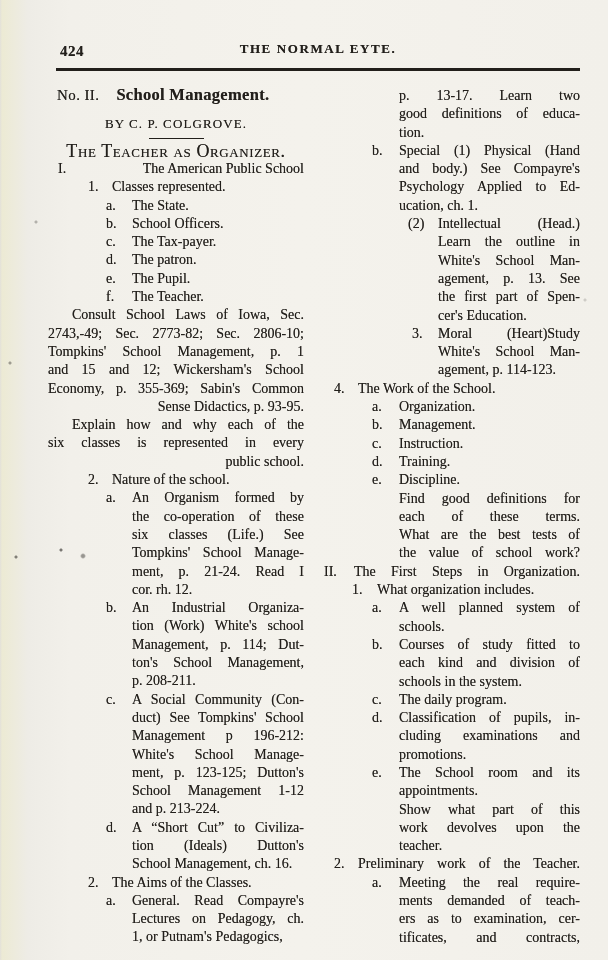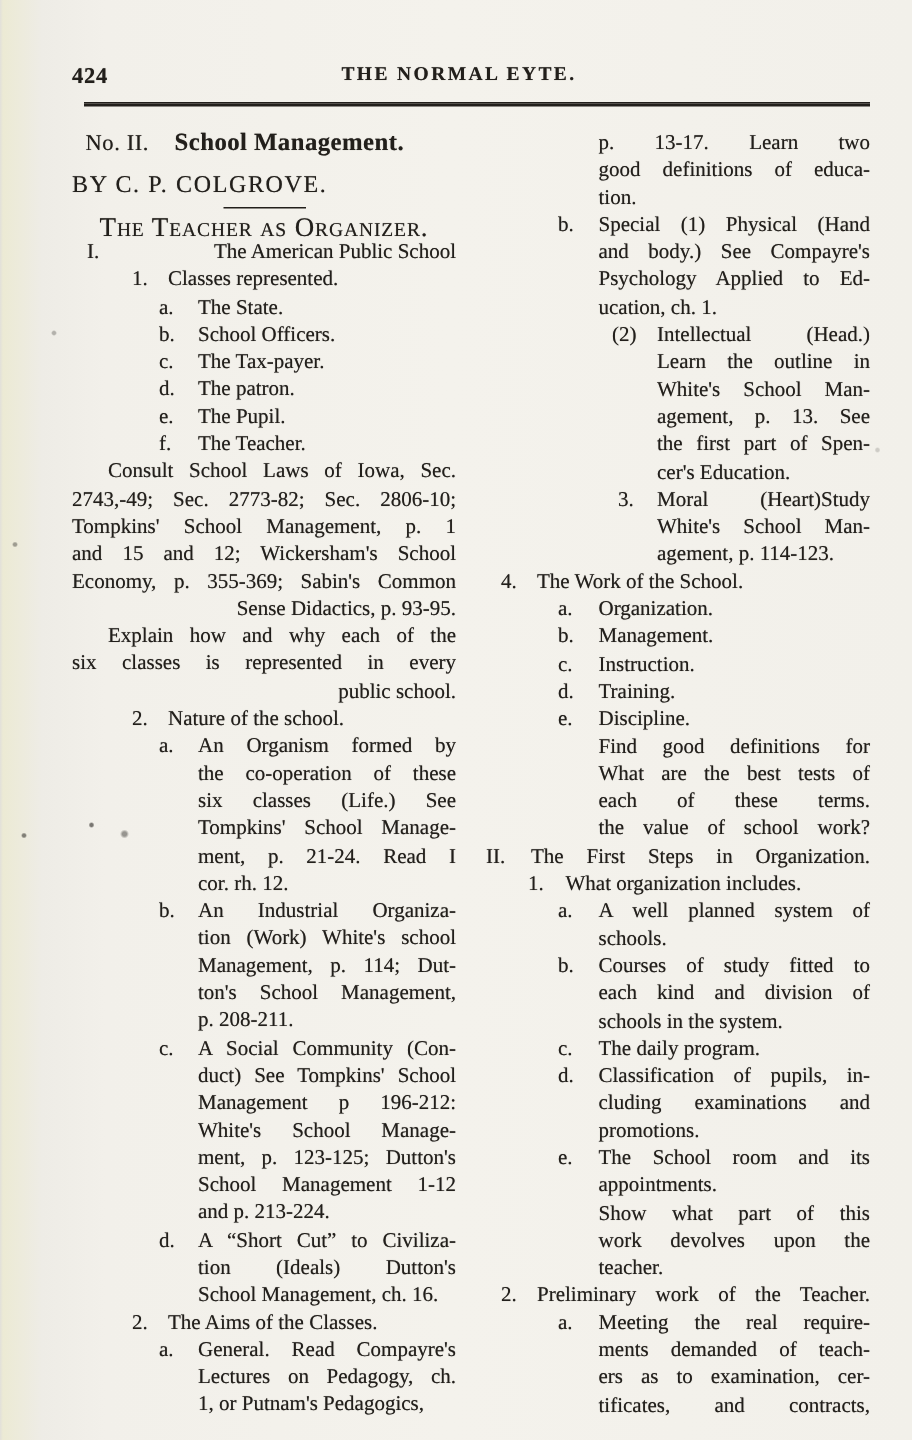--- a/index.html
+++ b/index.html
@@ -17,21 +17,21 @@
       radial-gradient(circle 2px at 10px 363px, rgba(40,38,34,.4) 0 1px, transparent 2px),
       radial-gradient(circle 2px at 36px 222px, rgba(40,38,34,.3) 0 1px, transparent 2px),
       radial-gradient(circle 2px at 585px 300px, rgba(40,38,34,.18) 0 1px, transparent 2px),
       linear-gradient(90deg, #e2e0da 0px, #ecead4 2px, #eeece6 28px, var(--paper) 70px, #f4f2ec 300px, var(--paper) 100%);
     font-family: "Liberation Serif", "DejaVu Serif", serif;
     color: var(--ink);
     text-shadow: 0 0 0.45px rgba(34,31,27,.65);
   }
 
   
-  .pg-header { position: absolute; top: 41px; left: 44px; width: 524px; height: 24px; }
+  .pg-header { position: absolute; top: 41px; left: 56px; width: 524px; height: 24px; }
   .folio { position: absolute; left: 4px; top: 2px; font-size: 15px; font-weight: 700; letter-spacing: .5px; }
   .masthead {
     display: block; text-align: center;
     font-size: 13px; font-weight: 700; letter-spacing: 1.6px;
   }
   .double-rule {
     position: absolute; top: 68px; left: 56px; width: 524px;
     height: 2.5px;
     border-top: 1.8px solid var(--ink);
     border-bottom: 2.6px solid var(--ink);
@@ -39,22 +39,22 @@
 
   
   .col { position: absolute; width: 256px; font-size: 14px; }
   .col-left  { left: 48px;  top: 84px; }
   .col-right { left: 324px; top: 87px; }
 
   
   .art-title-row { height: 27px; line-height: 22px; padding-left: 9px; white-space: nowrap; }
   .art-no { font-size: 15px; letter-spacing: .4px; }
   .art-title { font-size: 16.5px; font-weight: 700; margin-left: 17px; letter-spacing: .3px; }
-  .byline { height: 25px; line-height: 15px; padding-top: 5px; text-align: left;
-            font-size: 16px; letter-spacing: 1.1px; font-family: Liberation Serif, serif; }
+  .byline { height: 25px; line-height: 15px; padding-top: 5px; text-align: center;
+            font-size: 13px; letter-spacing: 1.1px; font-family: Liberation Serif, serif; }
   .rule-wrap { height: 9px; text-align: center; }
   .shortrule { display: inline-block; width: 55px; height: 0; border-top: 1.6px solid var(--ink); vertical-align: top; margin-top: 2px; }
   .sect-heading { height: 15px; line-height: 13px; text-align: center;
                   font-variant: small-caps; font-size: 18px; letter-spacing: .6px; }
 
   
   .line { position: relative; height: 18.3px; }
   .line .lab { position: absolute; top: 0; line-height: 18.3px; }
   .line .txt { display: block; line-height: 18.3px; }
 
@@ -430,26 +430,26 @@
           <span class="txt">Discipline.</span>
         </div>
 
         <div class="line R-acont j">
 
           <span class="txt">Find good definitions for</span>
         </div>
 
         <div class="line R-acont j">
 
+          <span class="txt">each of these terms.</span>
+        </div>
+
+        <div class="line R-acont j">
+
           <span class="txt">What are the best tests of</span>
-        </div>
-
-        <div class="line R-acont j">
-
-          <span class="txt">each of these terms.</span>
         </div>
 
         <div class="line R-acont j">
 
           <span class="txt">the value of school work?</span>
         </div>
 
         <div class="line R-roman j">
           <span class="lab">II.</span>
           <span class="txt">The First Steps in Organization.</span>

